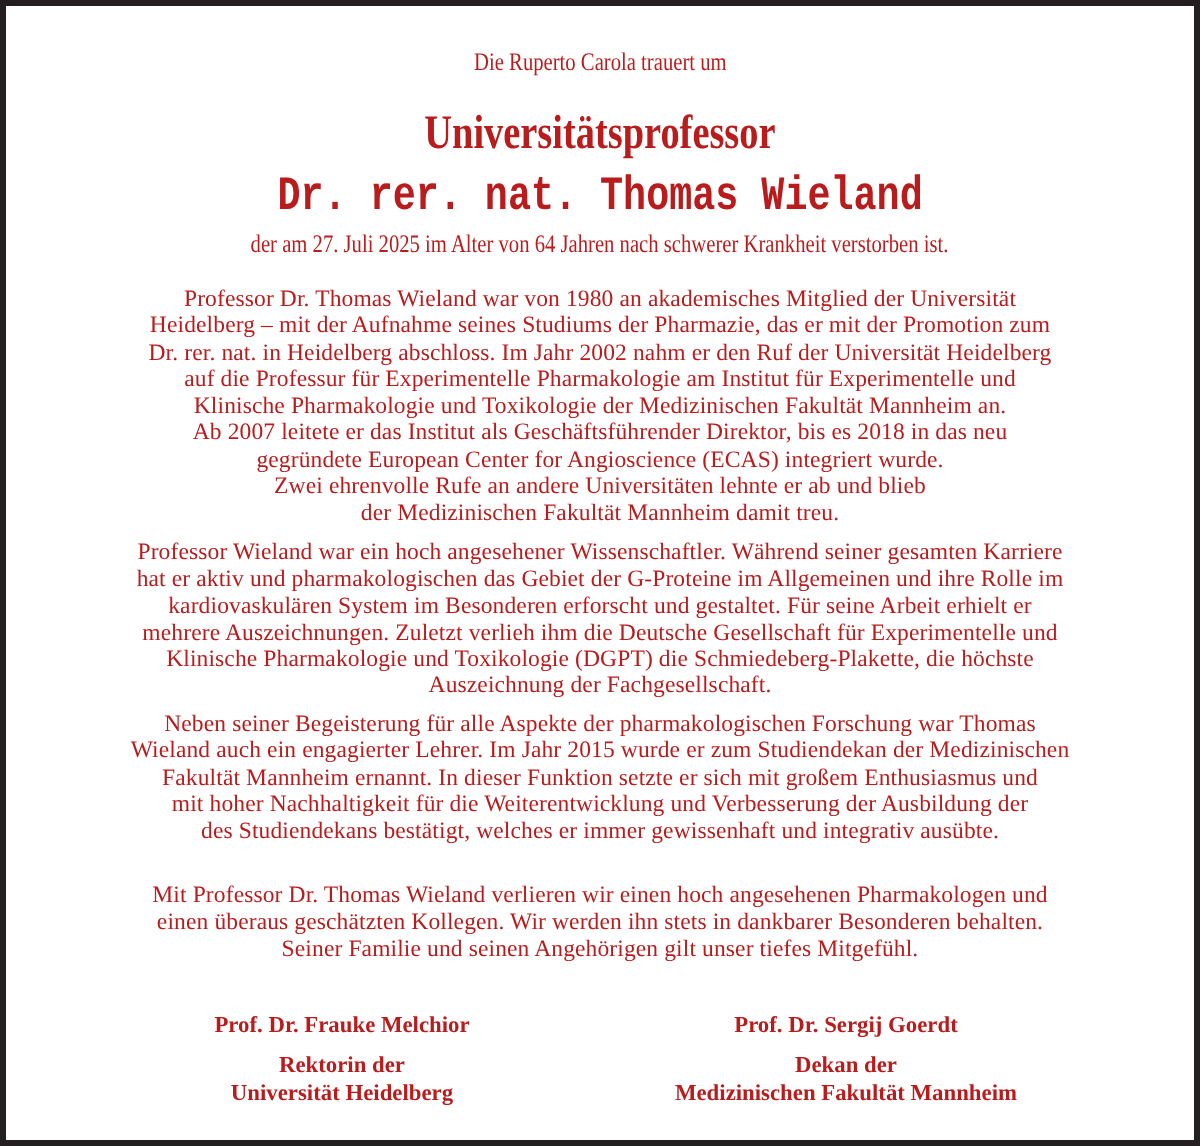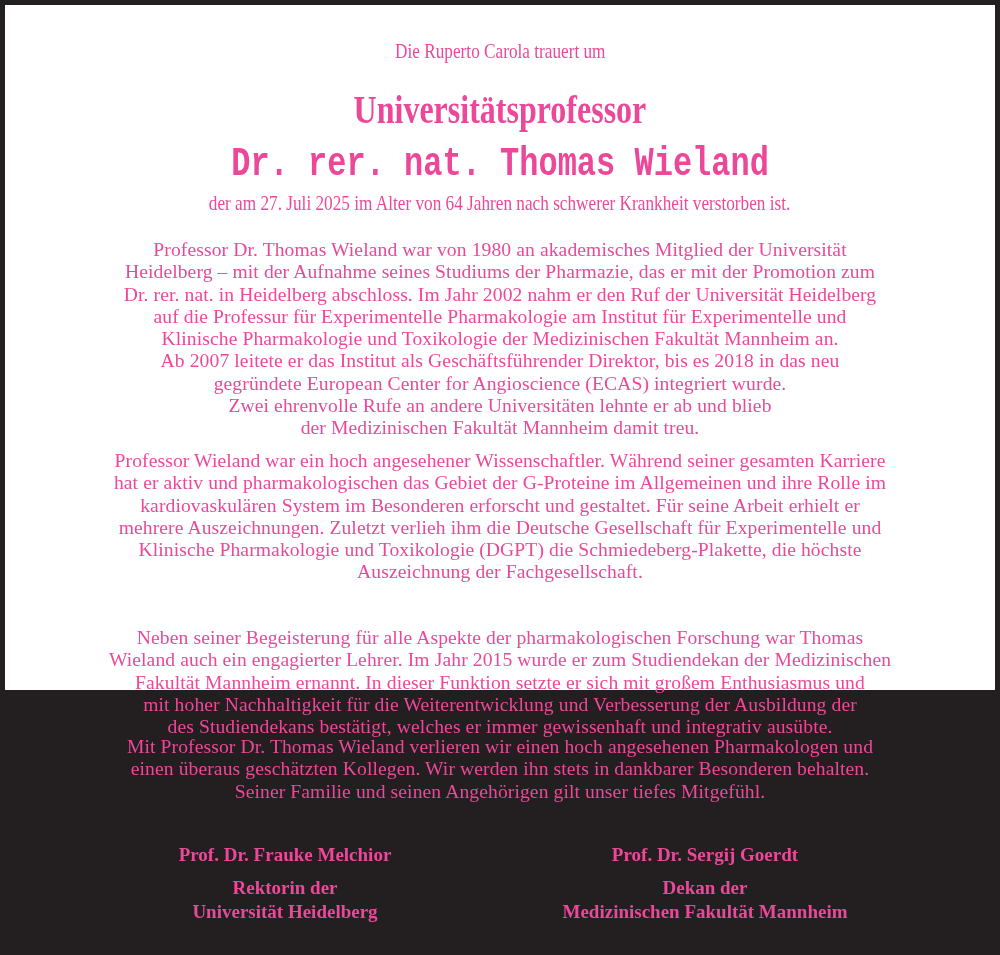--- a/index.html
+++ b/index.html
@@ -1,22 +1,22 @@
 <!DOCTYPE html>
 <html><head>
 <meta charset="utf-8">
 <style>
   html, body { margin: 0; padding: 0; }
   body {
     width: 1000px; height: 955px; background: #231f20;
     position: relative; overflow: hidden;
   }
   .page {
-    position: absolute; left: 5px; top: 5px; width: 990px; height: 685px;
-    background: #ffffff; color: #ec4899;
+    position: absolute; left: 5px; top: 5px; width: 990px; height: 945px;
+    background: #ffffff; color: #b91c1c;
     font-family: "Liberation Serif", "DejaVu Serif", serif;
   }
   .cond {
     position: absolute; left: 0; width: 990px; text-align: center;
     white-space: nowrap;
   }
   .cond span { display: inline-block; transform-origin: center; }
   .intro { top: 34px; font-size: 21px; }
   .intro span { transform: scaleX(0.82); }
   .title { font-weight: bold; font-size: 40px; line-height: 43px; }
@@ -26,21 +26,21 @@
   .death { top: 186px; font-size: 21px; }
   .death span { transform: scaleX(0.82); }
 
   .para {
     position: absolute; left: 0; width: 990px; text-align: center;
     font-size: 19.6px; line-height: 22.3px; letter-spacing: 0.1px;
   }
   .para div { white-space: nowrap; }
   .p1 { top: 234px; }
   .p2 { top: 445px; }
-  .p3 { top: 588px; margin-top: 34px; }
+  .p3 { top: 588px; }
   .p4 { top: 731px; }
 
   .sig {
     position: absolute; text-align: center; font-weight: bold;
     font-size: 19px; white-space: nowrap;
   }
   .sig .name { line-height: 22px; }
   .sig .role { margin-top: 10px; line-height: 24px; }
   .sig-left { left: 140px; width: 280px; top: 839px; }
   .sig-right { left: 500px; width: 400px; top: 839px; }

